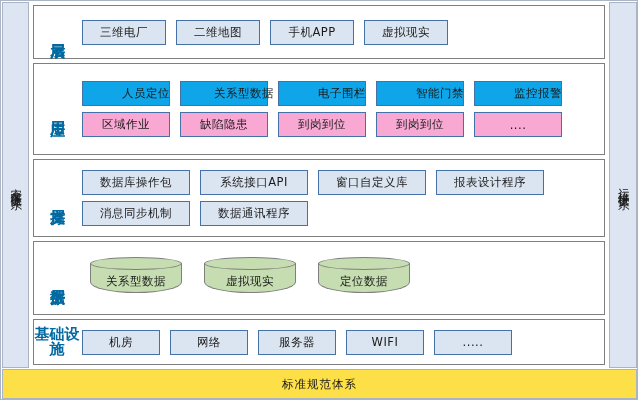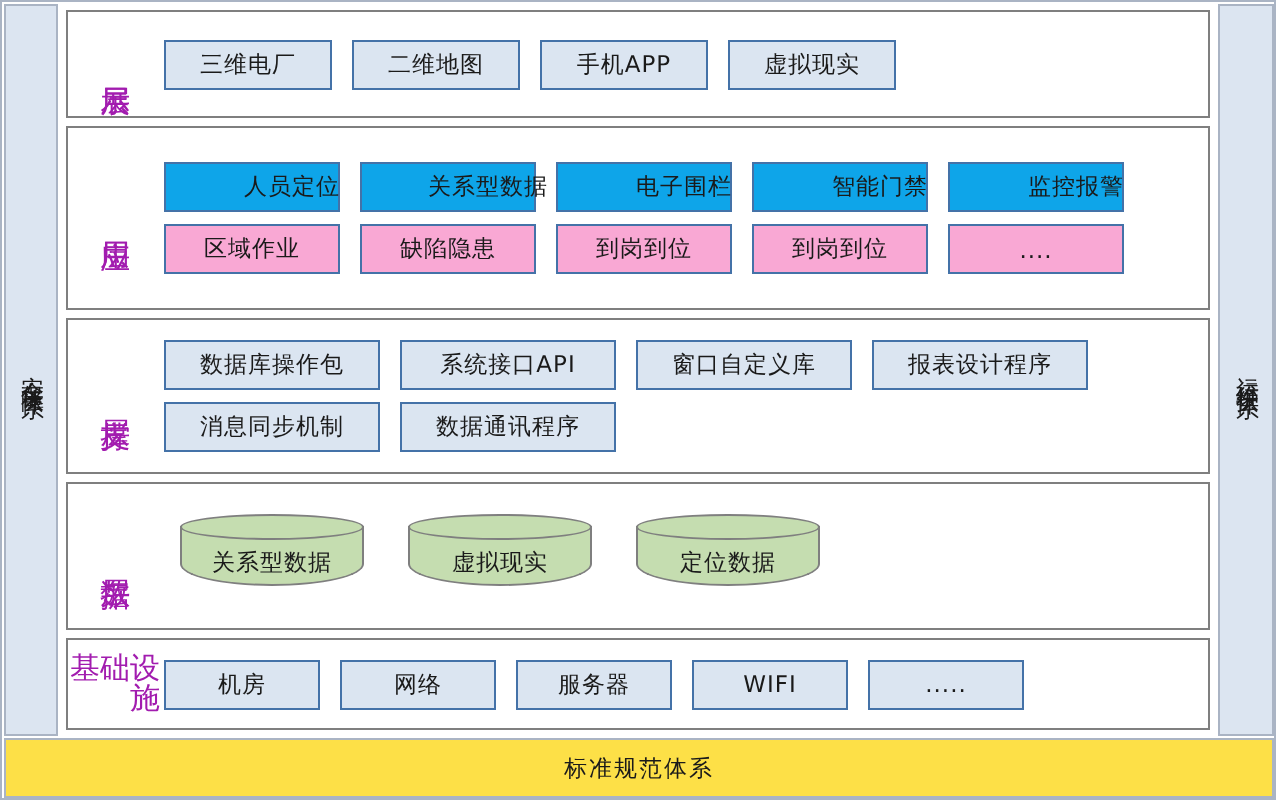--- a/index.html
+++ b/index.html
@@ -65,24 +65,24 @@
     display:flex;
     align-items:center;
   }
   .layer-label{
     width:46px;
     min-width:46px;
     display:flex;
     align-items:center;
     justify-content:center;
     font-size:15px;
-    font-weight:normal;
-    color:#a21caf;
+    font-weight:bold;
+    color:#0369a1;
     line-height:1.02;
-    text-align:right;
+    text-align:center;
     letter-spacing:0px;
   }
   .layer-label.vert3{
     writing-mode:vertical-rl;
     text-orientation:upright;
     font-size:15px;
     letter-spacing:0px;
   }
   .layer-label.two-by-two{
     writing-mode:horizontal-tb;

